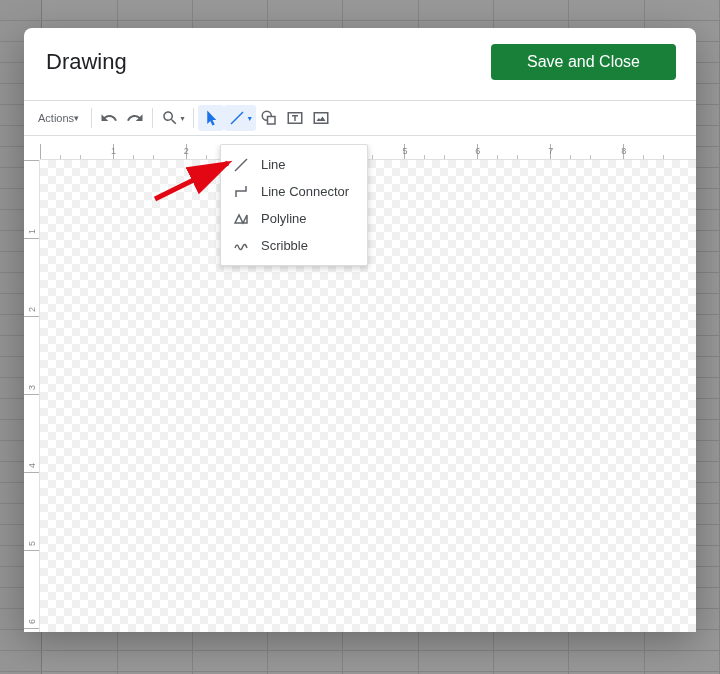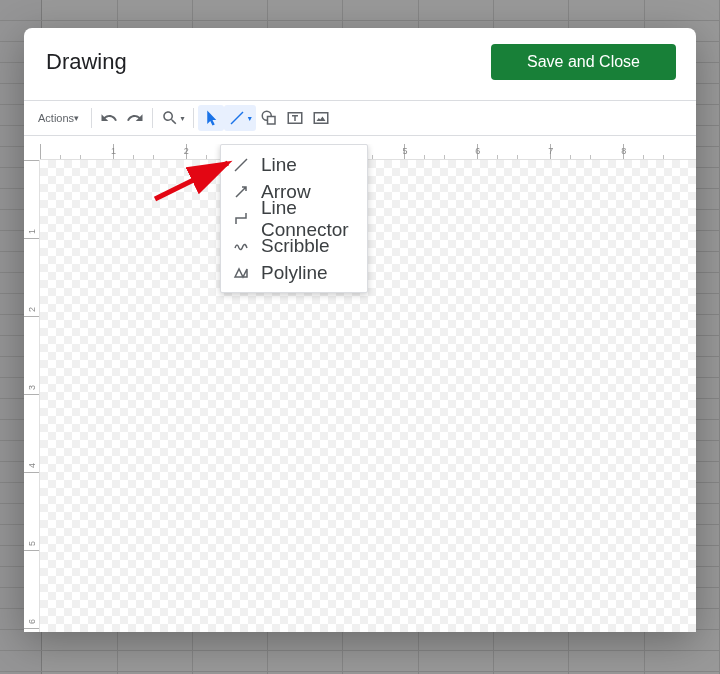--- a/index.html
+++ b/index.html
@@ -169,21 +169,21 @@
       border: 1px solid #dadce0;
       border-radius: 2px;
       box-shadow: 0 2px 6px rgba(0,0,0,0.2);
       padding: 6px 0;
     }
     .dropdown-item {
       height: 27px;
       display: flex;
       align-items: center;
       padding: 0 12px;
-      font-size: 19px;
+      font-size: 13px;
       color: #3c4043;
       cursor: pointer;
     }
     .dropdown-item .dd-icon {
       width: 16px;
       height: 16px;
       margin-right: 12px;
       color: #5f6368;
       display: inline-flex;
       align-items: center;
@@ -714,48 +714,40 @@
         <span class="dd-icon">
             <svg viewBox="0 0 16 16" width="16" height="16">
               <path stroke="currentColor" stroke-width="1.5" d="M2 14 L14 2"></path>
             </svg>
           </span>
         <span>Line</span>
       </div>
       <div class="dropdown-item">
         <span class="dd-icon">
             <svg viewBox="0 0 16 16" width="16" height="16">
-              <path stroke="currentColor" stroke-width="1.5" d="M3 13 L13 3 M9 3 L13 3 L13 7" fill="none"></path>
-            </svg>
-          </span>
-        <span>Arrow</span>
-      </div>
-      <div class="dropdown-item">
-        <span class="dd-icon">
-            <svg viewBox="0 0 16 16" width="16" height="16">
               <path stroke="currentColor" stroke-width="1.5" d="M3 13 L3 7 L13 7 L13 2" fill="none"></path>
             </svg>
           </span>
         <span>Line Connector</span>
       </div>
       <div class="dropdown-item">
         <span class="dd-icon">
             <svg viewBox="0 0 16 16" width="16" height="16">
+              <path stroke="currentColor" stroke-width="1.5" d="M2 12 L6 4 L10 12 L14 4 L14 12 Z" fill="none"></path>
+            </svg>
+          </span>
+        <span>Polyline</span>
+      </div>
+      <div class="dropdown-item">
+        <span class="dd-icon">
+            <svg viewBox="0 0 16 16" width="16" height="16">
               <path stroke="currentColor" stroke-width="1.5" d="M2 10 Q4 4 6 10 Q8 14 10 8 Q12 4 14 10" fill="none"></path>
             </svg>
           </span>
         <span>Scribble</span>
-      </div>
-      <div class="dropdown-item">
-        <span class="dd-icon">
-            <svg viewBox="0 0 16 16" width="16" height="16">
-              <path stroke="currentColor" stroke-width="1.5" d="M2 12 L6 4 L10 12 L14 4 L14 12 Z" fill="none"></path>
-            </svg>
-          </span>
-        <span>Polyline</span>
       </div>
     </div>
 
     <svg class="arrow-annotation" width="90" height="48">
       <defs>
         <marker id="ahead" markerWidth="10" markerHeight="10" refX="8" refY="3" orient="auto">
           <path d="M0,0 L9,3 L0,6 Z" fill="#e30613"></path>
         </marker>
       </defs>
       <line x1="5" y1="42" x2="78" y2="6" stroke="#e30613" stroke-width="5" marker-end="url(#ahead)"></line>

